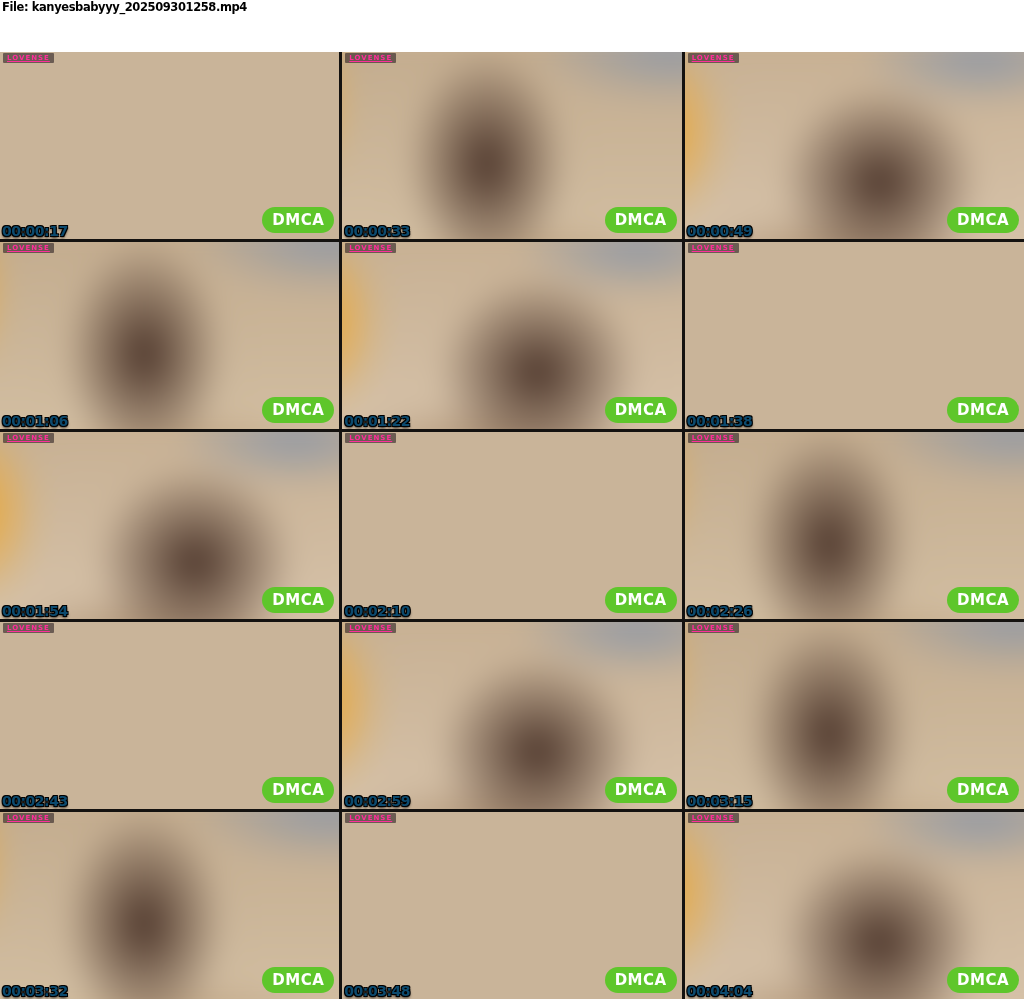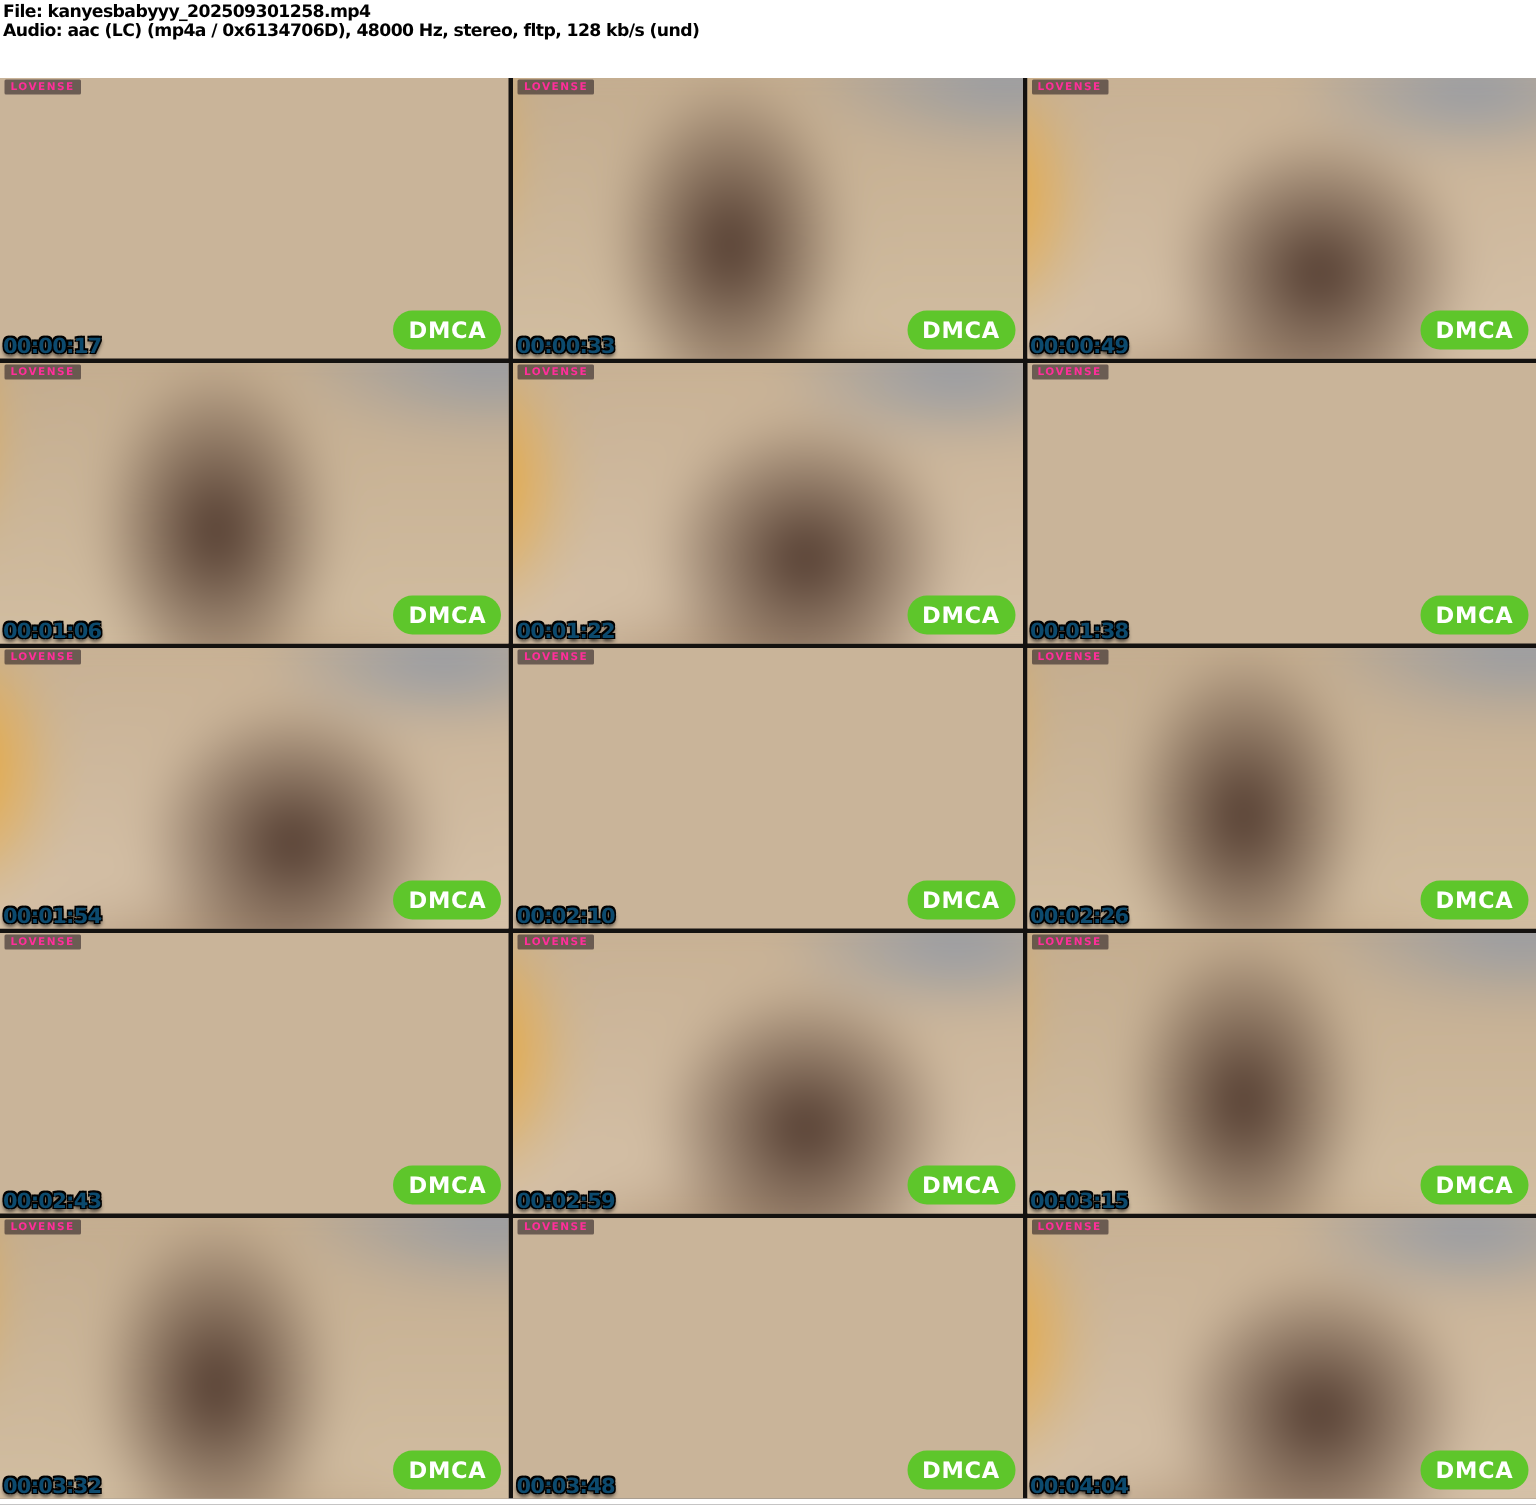--- a/index.html
+++ b/index.html
@@ -82,20 +82,21 @@
     position: absolute;
     top: 1px; left: 3px;
     font-size: 7px;
     font-weight: bold;
     letter-spacing: 1px;
     color: var(--watermark-pink, #ff2e9a);
     background: rgba(30, 20, 25, 0.55);
     padding: 1px 4px;
     border-radius: 1px;
     line-height: 8px;
+    text-decoration: underline;
   }
 
   
   .frame-timestamp {
     position: absolute;
     left: 2px; bottom: 0px;
     color: #0c4a6e;
     font-size: 14px;
     font-weight: bold;
     letter-spacing: -0.5px;
@@ -117,21 +118,20 @@
     padding: 4px 10px;
     border-radius: 13px;
     cursor: pointer;
   }
 </style>
 </head>
 <body>
 
 <div class="file-header">
   <p class="meta-line">File: kanyesbabyyy_202509301258.mp4</p>
-  <p class="meta-line">Audio: aac (LC) (mp4a / 0x6134706D), 48000 Hz, stereo, fltp, 128 kb/s (und)</p>
 </div>
 
 <div class="thumb-grid" id="grid">
     <div class="thumb-cell v0">
     <div class="thumb-art"></div>
     <span class="frame-watermark">LOVENSE</span>
     <span class="frame-timestamp">00:00:17</span>
     <span class="dmca-badge">DMCA</span>
   </div>
     <div class="thumb-cell v1">

